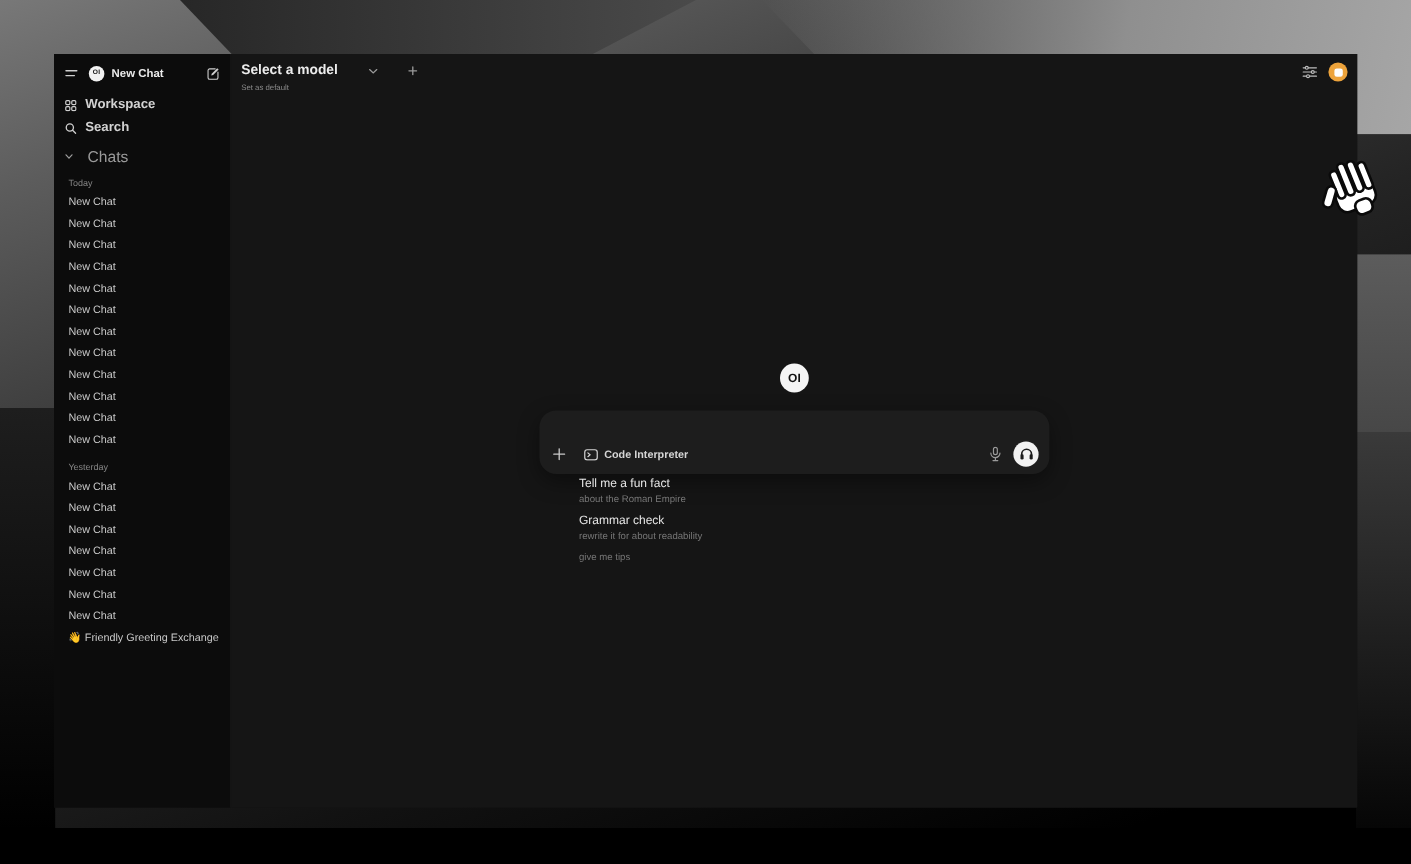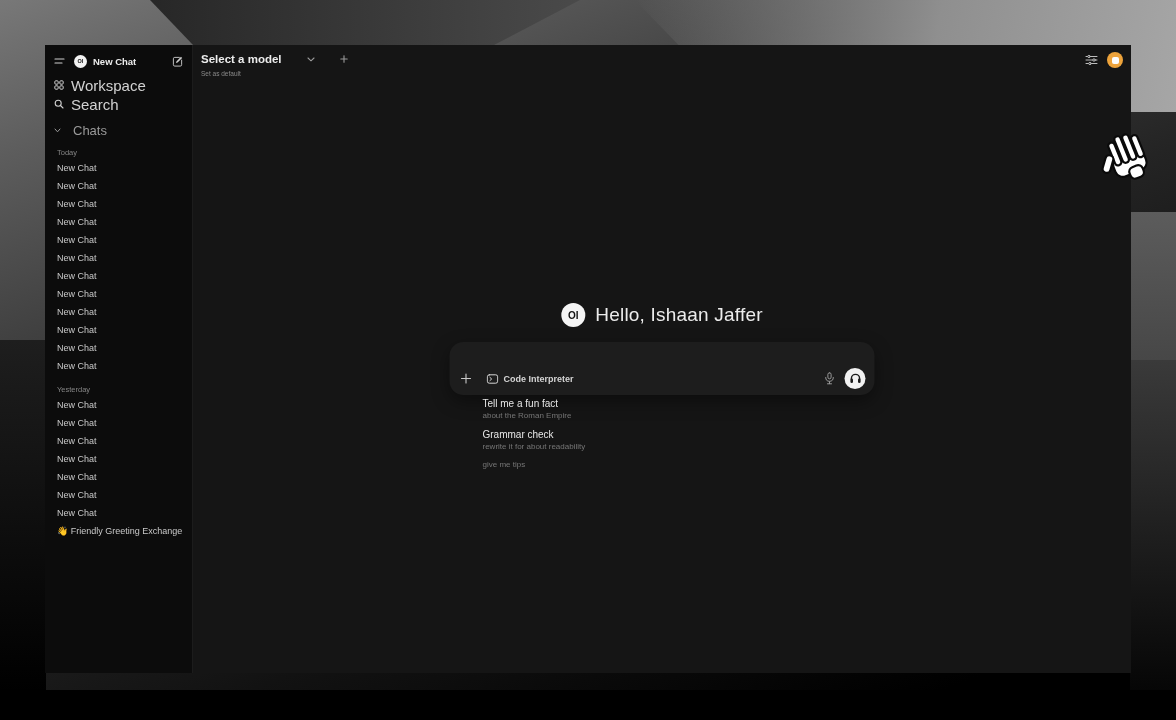--- a/index.html
+++ b/index.html
@@ -31,22 +31,22 @@
 
   
   .sidebar { width:148px; flex:none; background:#0c0c0c; border-right:1px solid #1c1c1c;
              padding:7px 9px 0 9px; color:#c7c7c7; overflow:hidden; }
   .side-head { display:flex; align-items:center; height:18px; margin-bottom:7px; }
   .logo-badge { width:13px; height:13px; border-radius:50%; background:#f2f2f2; color:#111;
                 font-size:5.5px; font-weight:bold; display:flex; align-items:center; justify-content:center;
                 margin-left:9px; letter-spacing:.2px; }
   .side-title { margin-left:6px; font-size:9.5px; font-weight:600; color:#ececec; }
   .edit-btn { margin-left:auto; display:flex; }
-  .nav-row { display:flex; align-items:center; height:16px; gap:7px; margin-bottom:3px;
-             color:#d2d2d2; font-size:15px; font-weight:400; border-radius:4px; cursor:pointer; }
+  .nav-row { display:flex; align-items:flex-end; height:16px; gap:7px; margin-bottom:3px;
+             color:#d2d2d2; font-size:11px; font-weight:700; border-radius:4px; cursor:pointer; }
   .chats-row { margin-top:11px; display:flex; align-items:center; gap:12px;
                color:#9a9a9a; font-size:13px; cursor:pointer; }
   .group-label { margin-top:10px; margin-bottom:2px; padding-left:3px; font-size:7.5px; color:#858585; }
   .chat-item { height:18px; line-height:18px; padding-left:3px; font-size:9px; color:#c9c9c9;
                white-space:nowrap; overflow:hidden; border-radius:4px; cursor:pointer; }
 
   
   .main { flex:1; position:relative; background:#151515; }
   .model-row { position:absolute; left:8px; top:8px; display:flex; align-items:center; gap:25px; cursor:pointer; }
   .model-label { font-size:11.5px; font-weight:600; color:#ececec; }
@@ -243,21 +243,20 @@
                 </g>
               </svg>
           </span>
           <span class="avatar">
             <span class="avatar-glyph"></span>
           </span>
         </div>
 
         <div class="greeting">
           <span class="greet-logo">OI</span>
-          <span class="greet-text">Hello, Ishaan Jaffer</span>
         </div>
 
         <div class="composer">
           <div class="composer-controls">
             <span>
               <svg width="11" height="11" viewBox="0 0 11 11">
                   <g stroke="#c9c9c9" stroke-width="1.1" stroke-linecap="round">
                     <line x1="5.5" y1="1" x2="5.5" y2="10"></line>
                     <line x1="1" y1="5.5" x2="10" y2="5.5"></line>
                   </g>

